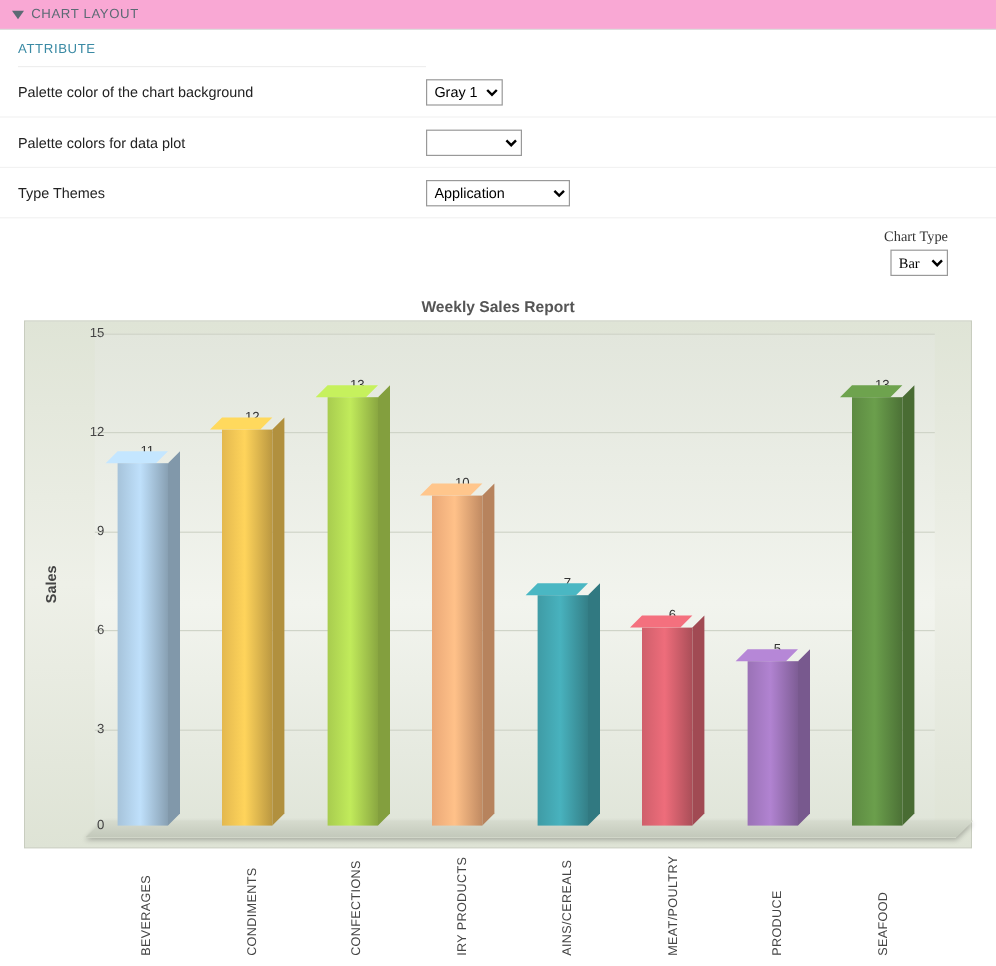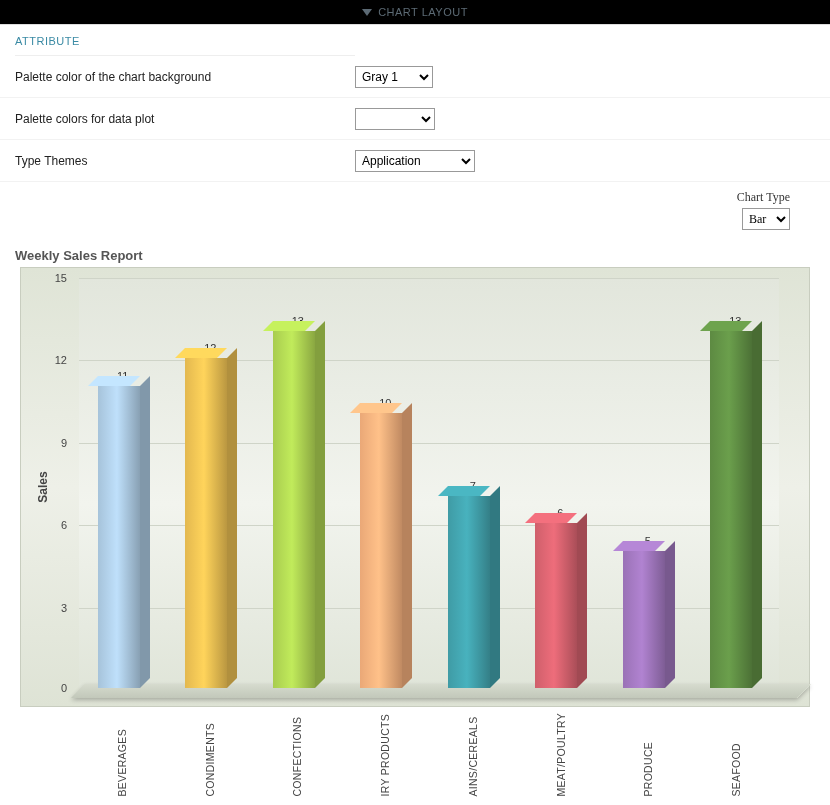--- a/index.html
+++ b/index.html
@@ -1,53 +1,53 @@
 <!DOCTYPE html>
 <html><head>
 <meta charset="utf-8">
 <style>
 * { box-sizing: border-box; margin: 0; padding: 0; }
 body { font-family: Arial, Helvetica, sans-serif; font-size: 12px; color: #333; width: 830px; background: #fff; }
 
 
 .section-header {
   display: flex; align-items: center; gap: 6px;
-  padding: 6px 10px; background: #000000; border-bottom: 1px solid #ddd;
-  color: #5c6a74; font-size: 11px; letter-spacing: .5px; justify-content: center;
+  padding: 6px 10px; background: #f9a8d4; border-bottom: 1px solid #ddd;
+  color: #5c6a74; font-size: 11px; letter-spacing: .5px;
 }
 .section-header .tri {
   width: 0; height: 0; border-left: 5px solid transparent; border-right: 5px solid transparent; border-top: 7px solid #5c6a74; transform: rotate(0deg);
   display:inline-block;
 }
 .cols { display:flex; padding: 10px 20px 0 15px; }
 .col-head { color:#3a8aa4; font-size:11px; letter-spacing:.5px; padding-bottom:8px; border-bottom:1px solid #eee; }
 .attr-col { width: 340px; }
 .val-col { flex:1; }
 .row { display:flex; align-items:center; height:42px; border-bottom:1px solid #f2f2f2; padding:0 15px; }
 .row:last-of-type{border-bottom:none;}
 .row .label { width:340px; color:#222; }
 select { font-family:inherit; font-size:12px; height:22px; border:1px solid #999; background:#fff; padding:1px 2px; }
-.sel-gray { width:78px; }
+.sel-gray { width:64px; }
 .sel-empty { width:80px; }
 .sel-theme { width:120px; }
 .type-wrap { text-align:right; padding:8px 40px 0 0;font-family:Liberation Serif, serif; }
 .type-wrap label { display:block; font-size:12px; color:#333; margin-bottom:3px; }
 .sel-type { width:48px; }
 
 
 .chart-wrap { padding: 18px 15px 10px 15px; }
-.chart-title { font-weight:bold; color:#555; font-size:13px; margin-bottom:4px; font-family: Verdana, Arial, sans-serif; }
+.chart-title { text-align:center; font-weight:bold; color:#555; font-size:13px; margin-bottom:4px; font-family: Verdana, Arial, sans-serif; }
 .chart-box {
   position:relative; width:790px; height:440px; margin:0 auto;
   background: linear-gradient(180deg,#dfe4d6 0%, #eef0e8 50%, #dee3d5 100%);
   border:1px solid #c8cdbf;
 }
 .plot { position:absolute; left:58px; top:10px; right:30px; bottom:18px; background: linear-gradient(180deg,#e2e6dc 0%, #f2f4ee 55%, #e0e5d9 100%); }
 .grid-line { position:absolute; left:0; right:0; height:1px; background:#cfd4c8; }
-.y-tick { position:absolute; left:28px; width:18px; text-align:right; font-size:11px; color:#444; transform:translateY(-50%); }
+.y-tick { position:absolute; left:48px; width:18px; text-align:right; font-size:11px; color:#444; transform:translateY(-50%); }
 .y-tick.zero { transform:none; }
 .bars { position:absolute; left:58px; right:30px; bottom:18px; top:10px; display:flex; align-items:flex-end; justify-content:space-around; }
 .bar-slot { flex:1; display:flex; flex-direction:column; align-items:center; justify-content:flex-end; height:100%; position:relative; } 
 .bar-val { font-size:11px; color:#333; margin-bottom:4px; }
 .bar3d { position:relative; width:50px; }
 .bar3d .front { position:absolute; left:0; bottom:0; width:42px; }
 .bar3d .side { position:absolute; left:42px; bottom:0; width:10px; transform:skewY(-45deg); transform-origin:left bottom; filter:brightness(.78); }
 .bar3d .top { position:absolute; left:0; width:42px; height:10px; transform:skewX(-45deg); transform-origin:left top; filter:brightness(1.18); }
 .floor { position:absolute; left:50px; right:12px; bottom:8px; height:14px; background:linear-gradient(180deg,#d6dbce,#c2c8ba); transform:skewX(-45deg); transform-origin:left bottom; box-shadow: 2px 2px 4px rgba(0,0,0,.25);}
 .y-axis-title { position:absolute; left:6px; top:50%; transform:translateY(-50%) rotate(-90deg); transform-origin:center; font-size:12px; font-weight:bold; color:#444; }

